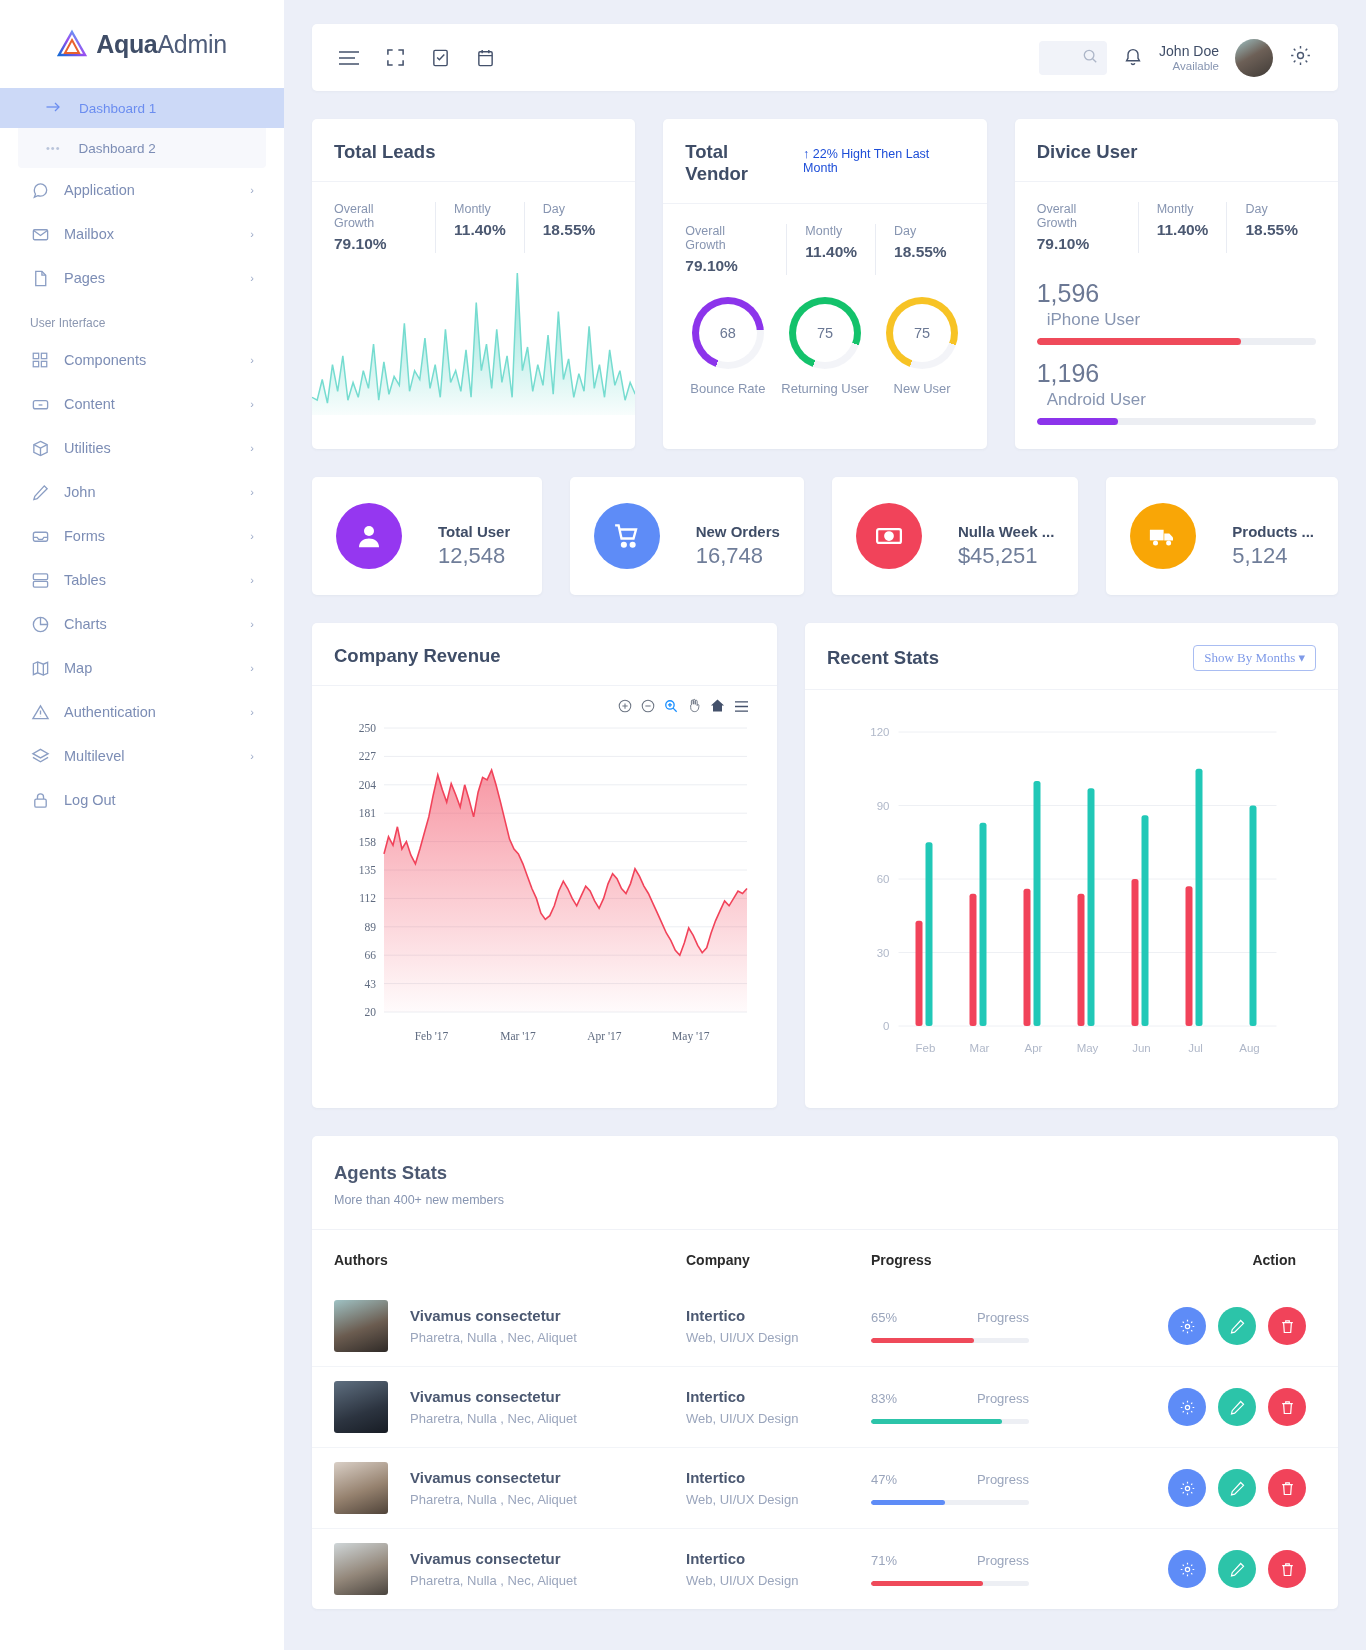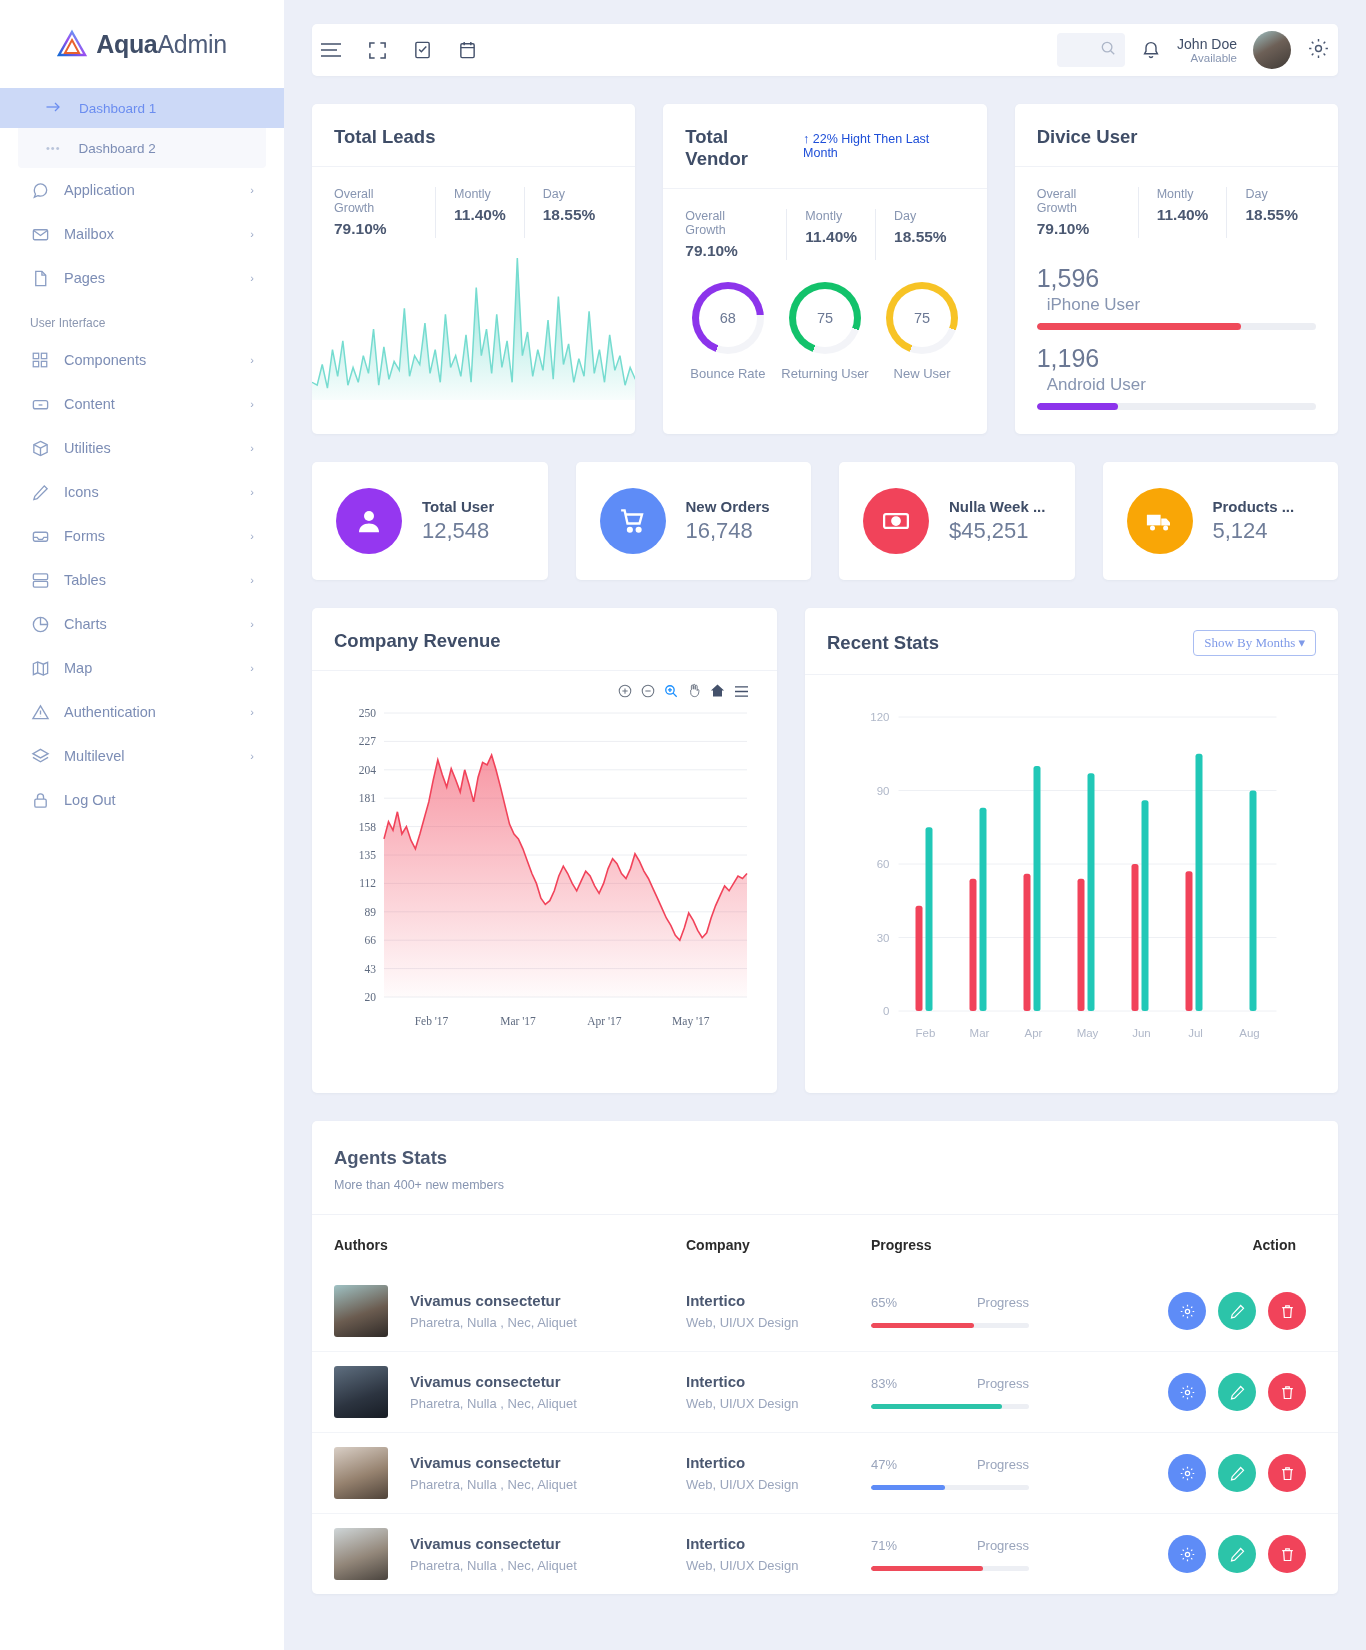--- a/index.html
+++ b/index.html
@@ -34,22 +34,22 @@
     font-size:13.5px; color:#7c8db5; cursor:pointer; border-radius:3px;
   }
   .sub-item.active { background:#ccd9f7; color:#6b8df0; font-weight:500; border-radius:0; margin:0 -18px; padding-left:46px; }
   .sub-dots { color:#b9c4da; font-size:11px; letter-spacing:1px; }
   .nav-caption { font-size:12px; color:#8b97b1; padding:16px 12px 8px 12px; font-weight:400; }
   .nav-caption.up { text-transform:uppercase; letter-spacing:.4px; }
 
   
   .main { flex:1; min-width:0; padding:24px 28px 0 28px; }
   .topbar {
-    background:#fff; border-radius:5px; height:52px;
-    display:flex; align-items:center; padding:0 8px; gap:26px;
+    background:#fff; border-radius:5px; height:67px;
+    display:flex; align-items:center; padding:0 26px; gap:26px;
     box-shadow:0 1px 3px rgba(60,72,88,.04);
   }
   .tb-icon { color:#44516b; cursor:pointer; display:flex; align-items:center; }
   .tb-right { margin-left:auto; display:flex; align-items:center; gap:16px; }
   .search-box { width:68px; height:34px; background:#f1f3f9; border-radius:4px; display:flex; align-items:center; justify-content:flex-end; padding-right:9px; cursor:text;}
   .user-name { font-size:14px; color:#3f4d67; text-align:right; line-height:1.15; }
   .user-status { font-size:11.5px; color:#8795b1; text-align:right; }
   .avatar { width:38px; height:38px; border-radius:50%; overflow:hidden;
             background:linear-gradient(150deg,#9fc2c4 0%,#6d6057 45%,#3f3a36 100%); }
   .gear-btn { color:#4b5871; cursor:pointer; }
@@ -76,21 +76,21 @@
   .donut-label { font-size:13px; color:#8795b1; margin-top:11px; line-height:1.35; }
 
   
   .dev-num { font-size:25px; color:#6b7894; font-weight:400; }
   .dev-label { font-size:17px; color:#8795b1; margin:2px 0 8px 10px; }
   .bar-track { height:7px; border-radius:4px; background:#eceef3; overflow:hidden; }
   .bar-fill { height:100%; border-radius:4px; }
 
   
   .stat-card { flex:1; background:#fff; border-radius:5px; box-shadow:0 1px 3px rgba(60,72,88,.05);
-               display:flex; align-items:center; gap:20px; padding:26px 24px; }
+               display:flex; align-items:flex-end; gap:36px; padding:26px 24px; }
   .stat-circle { width:66px; height:66px; border-radius:50%; flex:0 0 66px; display:flex; align-items:center; justify-content:center; color:#fff;}
   .stat-label { font-size:15px; font-weight:700; color:#3f4d67; white-space:nowrap; overflow:hidden; text-overflow:ellipsis; max-width:120px;}
   .stat-value { font-size:22px; color:#6f7d99; margin-top:3px; }
 
   
   .chart-card { background:#fff; border-radius:5px; box-shadow:0 1px 3px rgba(60,72,88,.05); }
   .chart-body { padding:16px 20px 18px 20px; position:relative; }
   .axis-lbl { font-size:11.5px; fill:#5f6b80; font-family:"Liberation Serif", serif; }
   .axis-lbl2 { font-size:11.5px; fill:#b0b8c9; }
   .toolbar-icons { position:absolute; right:28px; top:12px; display:flex; gap:9px; align-items:center; color:#6d7684; }
@@ -223,21 +223,21 @@
         </span>
         <span class="label">Utilities</span>
         <span class="chev">›</span>
       </div>
       <div class="nav-item">
         <span class="nav-icon">
           <svg width="19" height="19" viewBox="0 0 20 20" fill="none" stroke="#8b9ec4" stroke-width="1.4">
               <path d="M14 3 L17 6 L6.5 16.5 L3 17.5 L4 14z"></path>
             </svg>
         </span>
-        <span class="label">Icons</span>
+        <span class="label">John</span>
         <span class="chev">›</span>
       </div>
       <div class="nav-item">
         <span class="nav-icon">
           <svg width="19" height="19" viewBox="0 0 20 20" fill="none" stroke="#8b9ec4" stroke-width="1.4">
               <rect x="2.5" y="5.5" width="15" height="9.5" rx="2"></rect>
               <path d="M2.5 11 h4l1.5 2h4l1.5-2h4"></path>
             </svg>
         </span>
         <span class="label">Forms</span>

